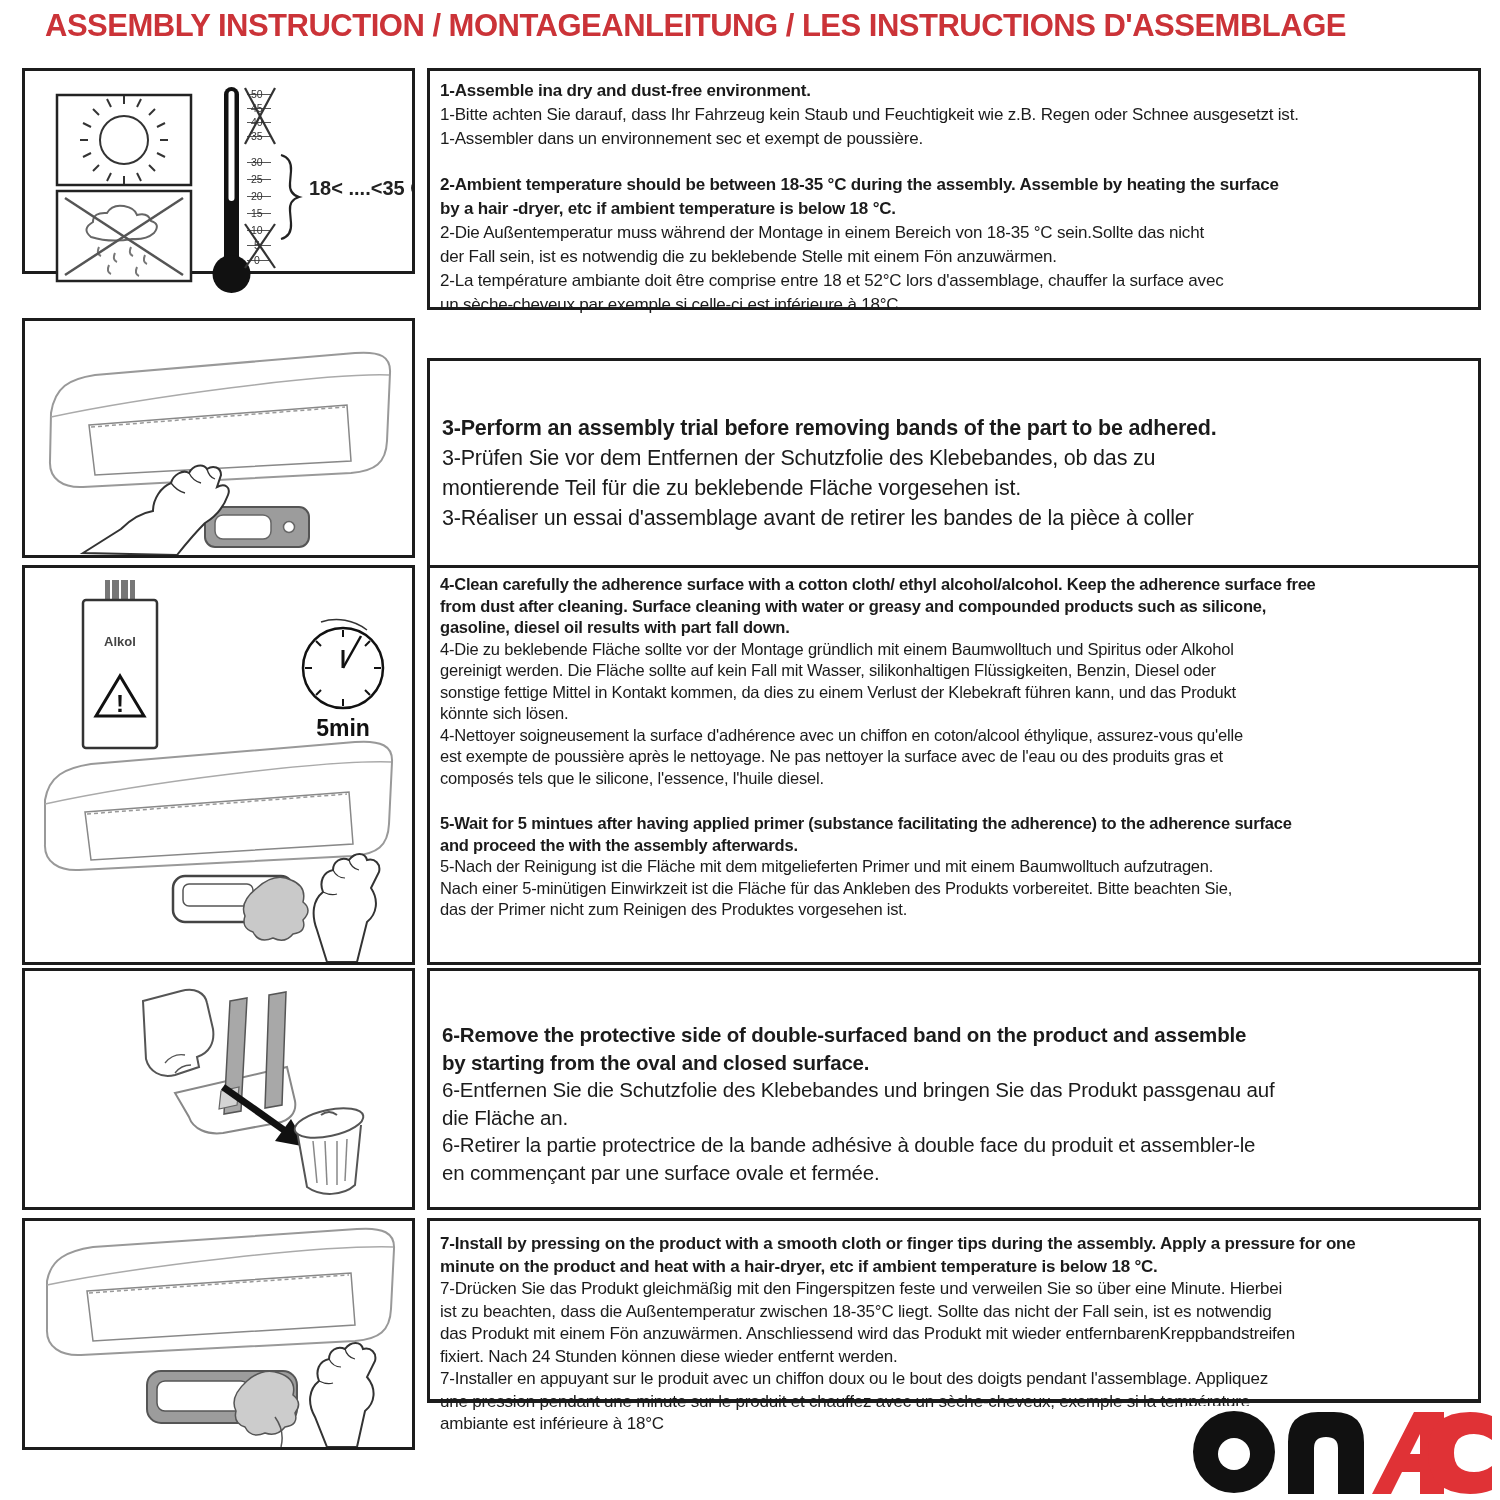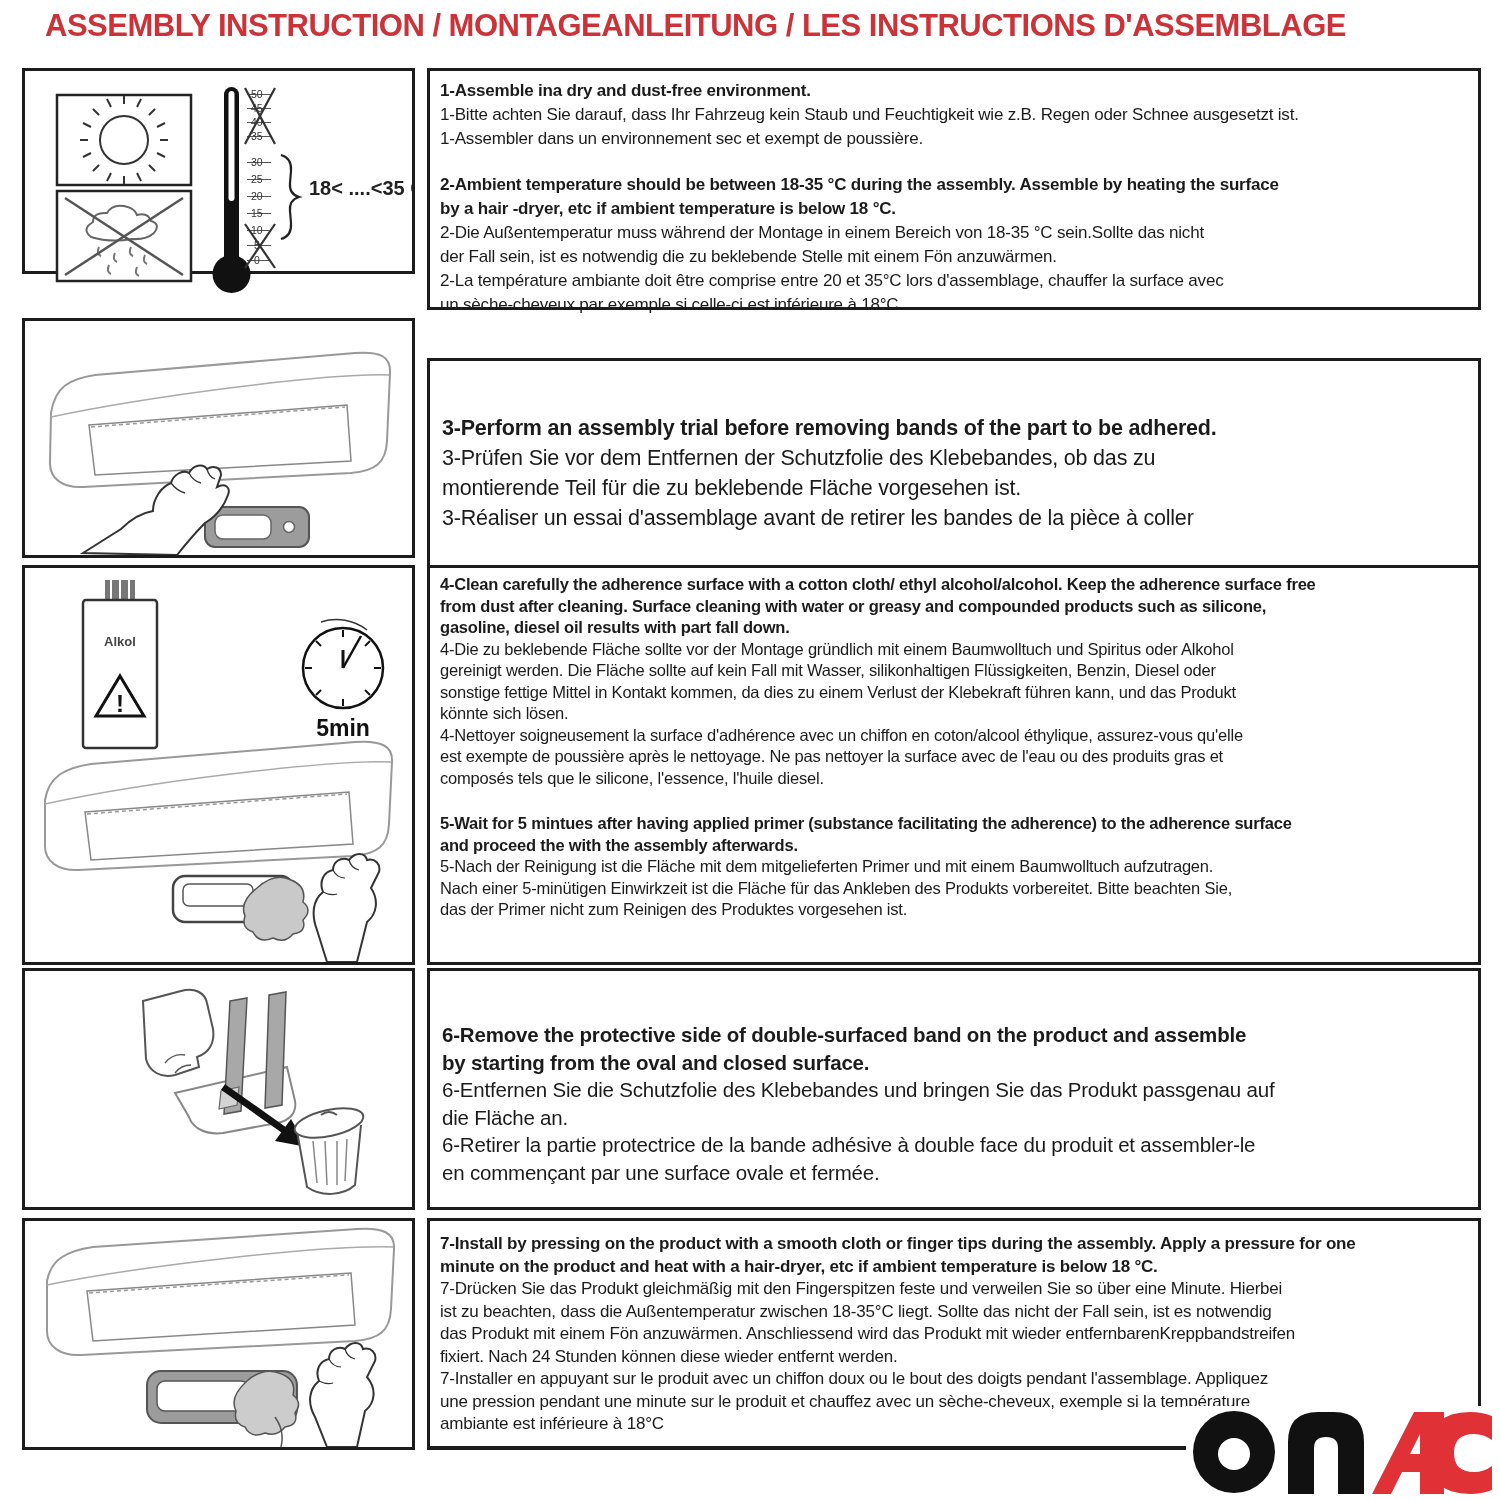--- a/index.html
+++ b/index.html
@@ -119,21 +119,21 @@
     </div>
     <div class="textbox small" style="top:0;height:242px;">
       <p class="b">1-Assemble ina dry and dust-free environment.</p>
       <p>1-Bitte achten Sie darauf, dass Ihr Fahrzeug kein Staub und Feuchtigkeit wie z.B. Regen oder Schnee ausgesetzt ist.</p>
       <p>1-Assembler dans un environnement sec et exempt de poussière.</p>
       <div class="sp22"></div>
       <p class="b">2-Ambient temperature should be between 18-35 °C  during the assembly. Assemble by heating the surface
 by a hair -dryer, etc if ambient temperature is below 18 °C.</p>
       <p>2-Die Außentemperatur muss während der Montage in einem Bereich von 18-35 °C  sein.Sollte das nicht
 der Fall sein, ist es notwendig die zu beklebende Stelle mit einem Fön anzuwärmen.</p>
-      <p>2-La température ambiante doit être comprise entre 20 et 35°C lors d'assemblage, chauffer la surface avec
+      <p>2-La température ambiante doit être comprise entre 18 et 52°C lors d'assemblage, chauffer la surface avec
 un sèche-cheveux par exemple si celle-ci est inférieure à 18°C.</p>
     </div>
   </section>
 
   <section class="row" style="top:318px;height:240px;">
     <div class="figbox" style="top:0;height:240px;">
       <svg viewBox="0 0 387 234" width="387" height="234">
         <g>
           <path d="M26,92 C30,66 44,58 70,54 L330,32 C356,30 366,36 365,52 L362,120 C361,142 350,150 326,152 L58,166 C38,167 24,158 25,140 Z" fill="#fff" stroke="#999" stroke-width="2"></path>
           <path d="M26,96 C120,76 300,52 364,54" fill="none" stroke="#aaa" stroke-width="1.5"></path>
@@ -281,21 +281,21 @@
           <rect x="132" y="160" width="92" height="30" rx="8" fill="#fff" stroke="#555" stroke-width="1.5"></rect>
         </g>
         <g>
           <path d="M222,160 q16,-14 32,-8 q18,6 14,22 q10,8 2,18 q4,12 -10,14 q-8,10 -20,6 q-14,6 -20,-6 q-12,-4 -9,-16 q-7,-14 11,-30 z" fill="#cccccc" stroke="#555" stroke-width="1.5"></path>
           <path d="M302,226 L290,196 C282,182 284,168 294,160 C290,150 294,140 304,138 C304,130 312,124 320,128 C326,120 336,120 338,128 C346,126 352,132 350,140 L342,156 C352,168 350,182 340,190 L332,226 Z" fill="#fff" stroke="#333" stroke-width="2"></path>
           <path d="M294,160 q8,4 14,2 M304,138 q4,8 12,8 M320,128 q2,8 10,10" fill="none" stroke="#333" stroke-width="1.2"></path>
           <path d="M250,196 q10,14 6,30" fill="none" stroke="#555" stroke-width="1.5"></path>
         </g>
       </svg>
     </div>
-    <div class="textbox small5 bottom4" style="top:0;height:232px;">
+    <div class="textbox small5 bottom4" style="top:0;height:185px;">
       <p class="b">7-Install by pressing on the product with a smooth cloth or finger tips during the assembly. Apply a pressure for one
 minute on the product and heat with a hair-dryer, etc if ambient temperature is below 18 °C.</p>
       <p>7-Drücken Sie das Produkt gleichmäßig mit den Fingerspitzen feste und verweilen Sie so über eine Minute. Hierbei
 ist zu beachten, dass die Außentemperatur zwischen 18-35°C liegt. Sollte das nicht der Fall sein, ist es notwendig
 das Produkt mit einem Fön anzuwärmen. Anschliessend wird das Produkt mit wieder entfernbarenKreppbandstreifen
 fixiert. Nach 24 Stunden können diese wieder entfernt werden.</p>
       <p>7-Installer en appuyant sur le produit avec un chiffon doux ou le bout des doigts pendant l'assemblage. Appliquez
 une pression pendant une minute sur le produit et chauffez avec un sèche-cheveux, exemple si la température
 ambiante est inférieure à 18°C</p>
     </div>

